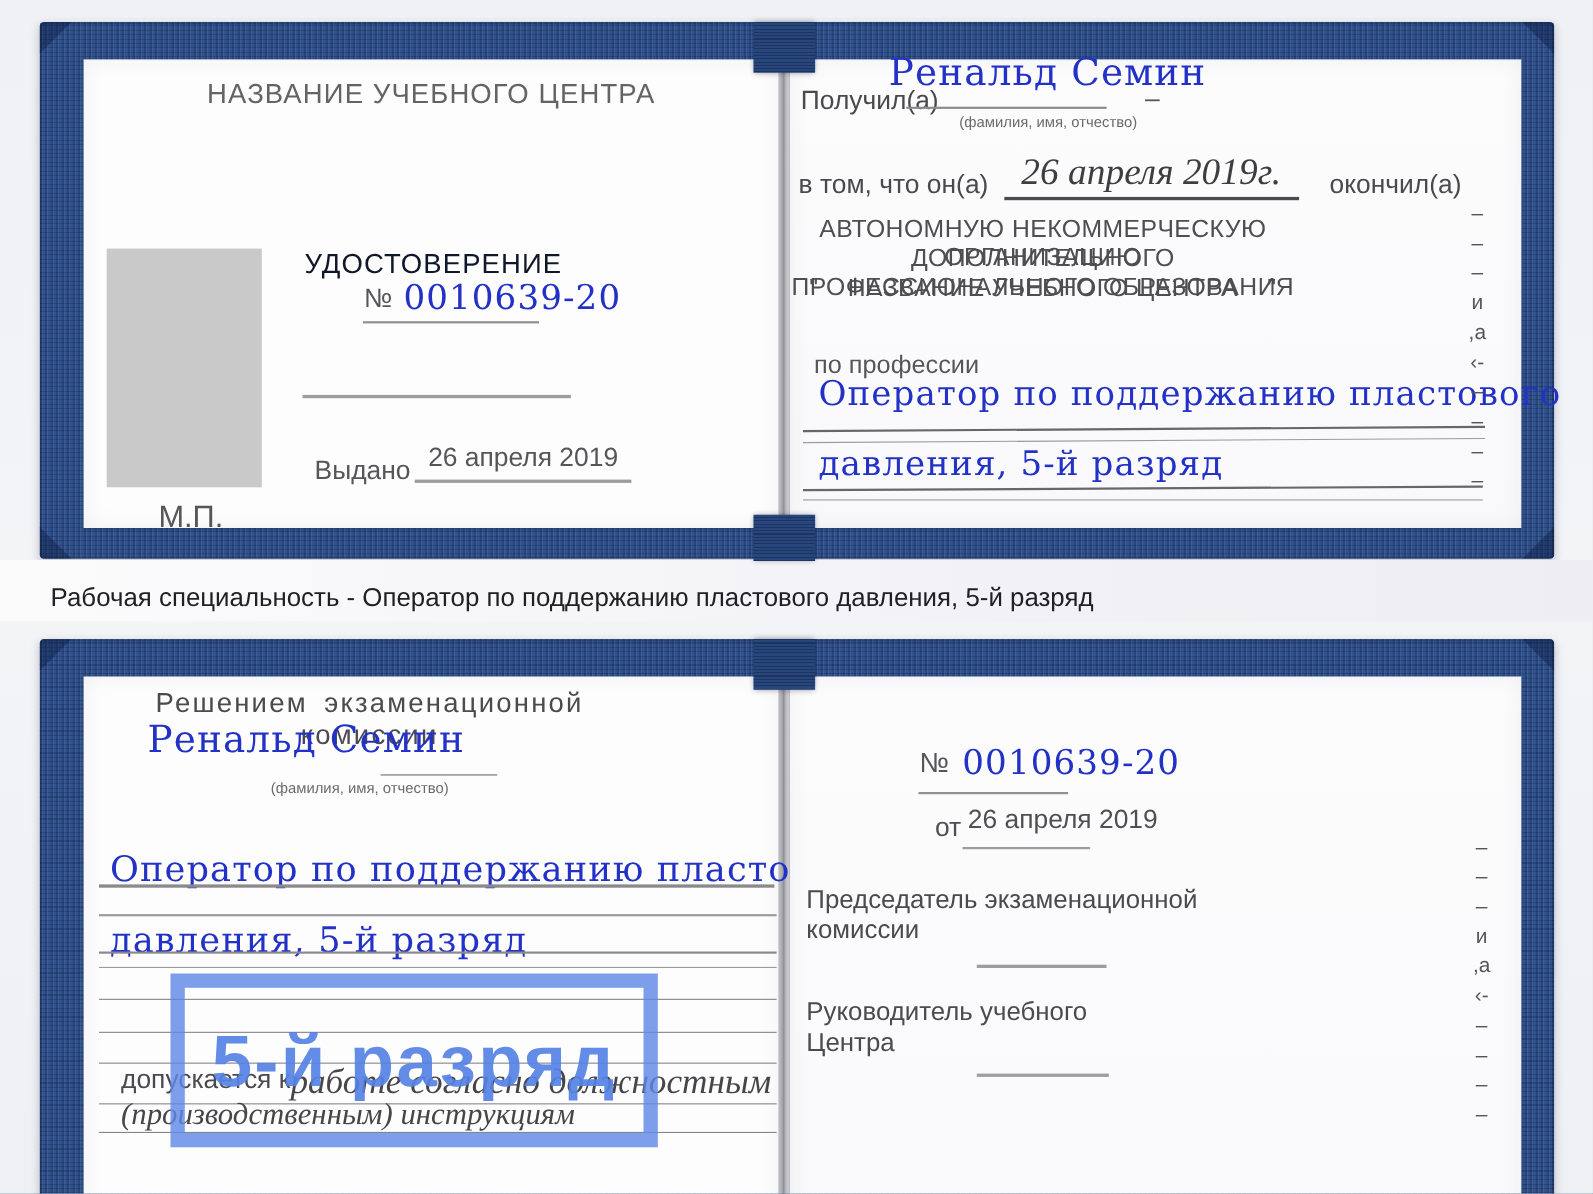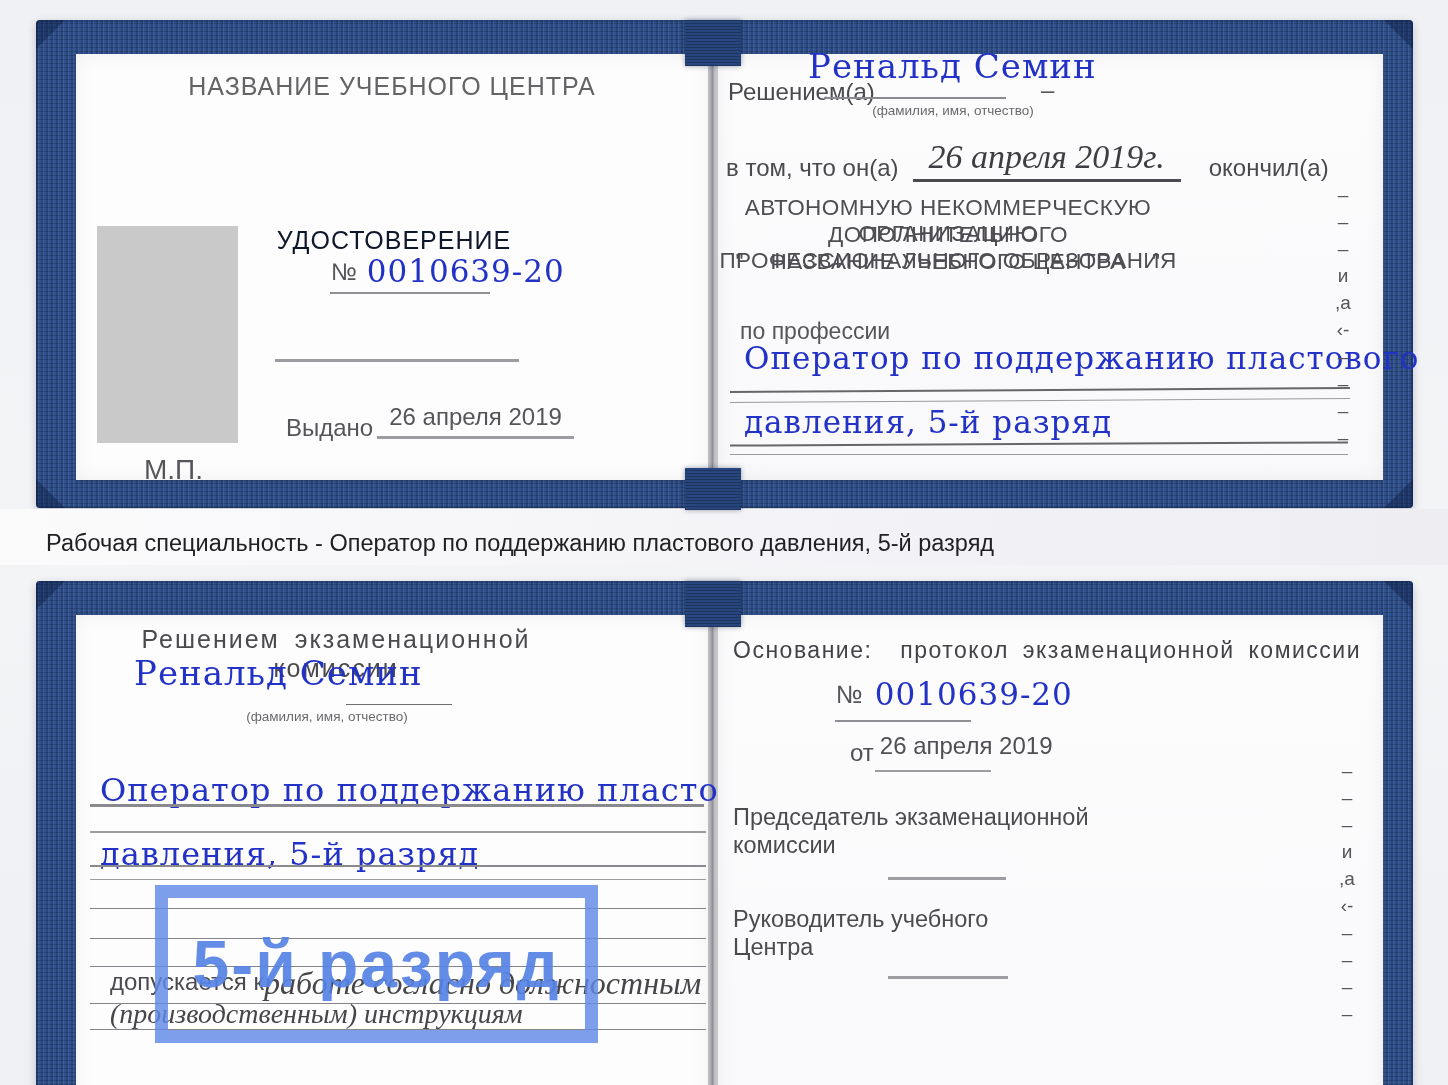--- a/index.html
+++ b/index.html
@@ -150,21 +150,21 @@
         <div class="abs tl-issued">
           <span>Выдано</span>
           <span class="udate">26 апреля 2019</span>
         </div>
         <div class="abs tl-mp">М.П.</div>
       </div>
 
       <div class="spine"></div>
 
       <div class="page pright p-tr">
-        <div class="abs tr-reclabel">Решением(а)</div>
+        <div class="abs tr-reclabel">Получил(а)</div>
         <div class="abs hand tr-name">Ренальд Семин</div>
         <div class="ln tr-nameline"></div>
         <div class="abs hint tr-hint">(фамилия, имя, отчество)</div>
         <div class="abs tr-dash">–</div>
         <div class="abs tr-row2">
           <span>в том, что он(а)</span>
           <span class="tr-date">26 апреля 2019г.</span>
           <span class="tr-fin">окончил(а)</span>
         </div>
         <div class="abs tr-org tr-org1">АВТОНОМНУЮ НЕКОММЕРЧЕСКУЮ ОРГАНИЗАЦИЮ</div>
@@ -223,24 +223,20 @@
         <div class="abs ital bl-admit1">работе согласно должностным</div>
         <div class="abs ital bl-admit2">(производственным) инструкциям</div>
         <div class="abs bl-stamp">
           <span class="bl-stamp-text">5-й разряд</span>
         </div>
       </div>
 
       <div class="spine"></div>
 
       <div class="page pright p-br">
-        <div class="abs br-basis">
-          <span>Основание:</span>
-          <span class="gap">протокол экзаменационной комиссии</span>
-        </div>
         <div class="abs br-numrow">
           <span class="npfx">№</span>
           <span class="hand">0010639-20</span>
         </div>
         <div class="ln br-numline"></div>
         <div class="abs br-fromrow">
           <span>от</span>
           <span class="br-date">26 апреля 2019</span>
         </div>
         <div class="ln br-fromline"></div>

